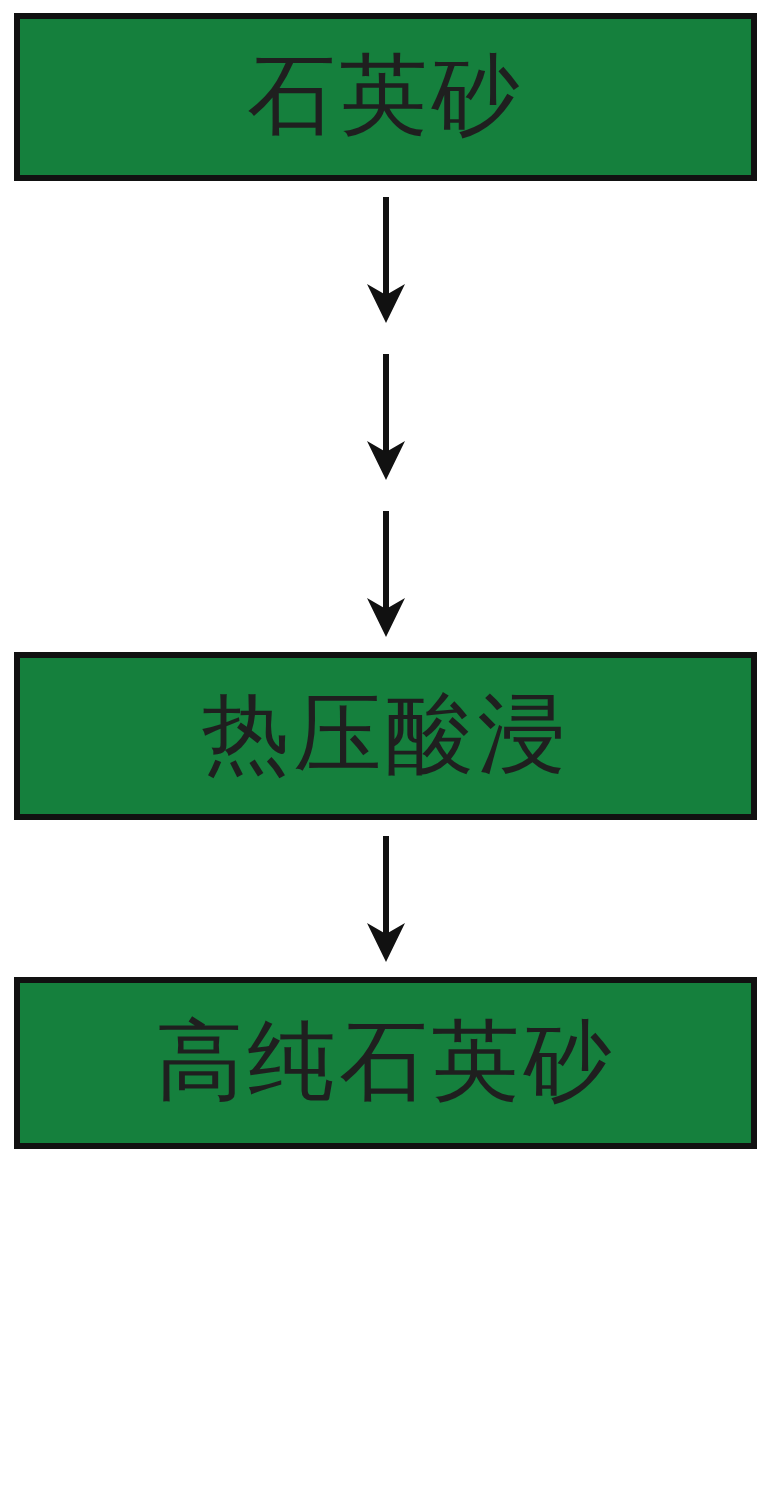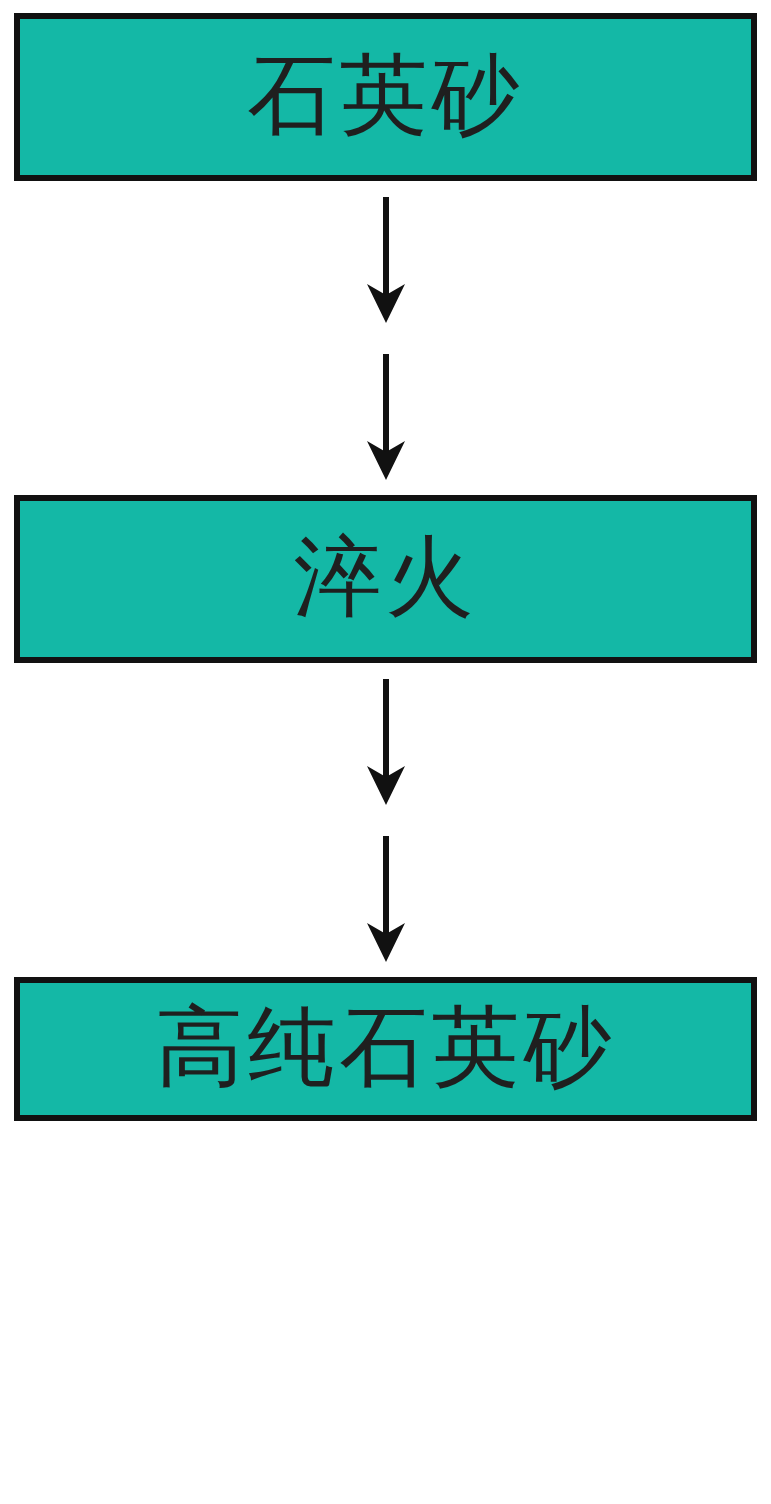--- a/index.html
+++ b/index.html
@@ -19,27 +19,27 @@
   }
   .flow {
     display: flex;
     flex-direction: column;
     align-items: stretch;
     width: 743px;
   }
   .node {
     box-sizing: border-box;
     border: 6px solid #111111;
-    background: #14b8a6;
+    background: #15803d;
     display: flex;
     align-items: center;
     justify-content: center;
     height: 168px;
   }
-  .node.tall { height: 144px; }
+  .node.tall { height: 172px; }
   .node-label {
     font-size: 88px;
     line-height: 1;
     color: #1f1f1f;
     letter-spacing: 4px;
     white-space: nowrap;
     transform: translateY(-2px);
   }
   .arrow-gap {
     height: 157px;
@@ -67,31 +67,31 @@
     </div>
 
 
     <div class="arrow-gap">
       <svg width="44" height="126" viewBox="0 0 44 126" aria-hidden="true">
         <rect x="19" y="0" width="6" height="102" fill="#111111"></rect>
         <polygon points="22,126 3,87 22,98 41,87" fill="#111111"></polygon>
       </svg>
     </div>
 
-    <div class="node">
-      <span class="node-label">淬火</span>
-    </div>
 
     <div class="arrow-gap">
       <svg width="44" height="126" viewBox="0 0 44 126" aria-hidden="true">
         <rect x="19" y="0" width="6" height="102" fill="#111111"></rect>
         <polygon points="22,126 3,87 22,98 41,87" fill="#111111"></polygon>
       </svg>
     </div>
 
+    <div class="node">
+      <span class="node-label">热压酸浸</span>
+    </div>
 
     <div class="arrow-gap">
       <svg width="44" height="126" viewBox="0 0 44 126" aria-hidden="true">
         <rect x="19" y="0" width="6" height="102" fill="#111111"></rect>
         <polygon points="22,126 3,87 22,98 41,87" fill="#111111"></polygon>
       </svg>
     </div>
 
     <div class="node tall">
       <span class="node-label">高纯石英砂</span>

